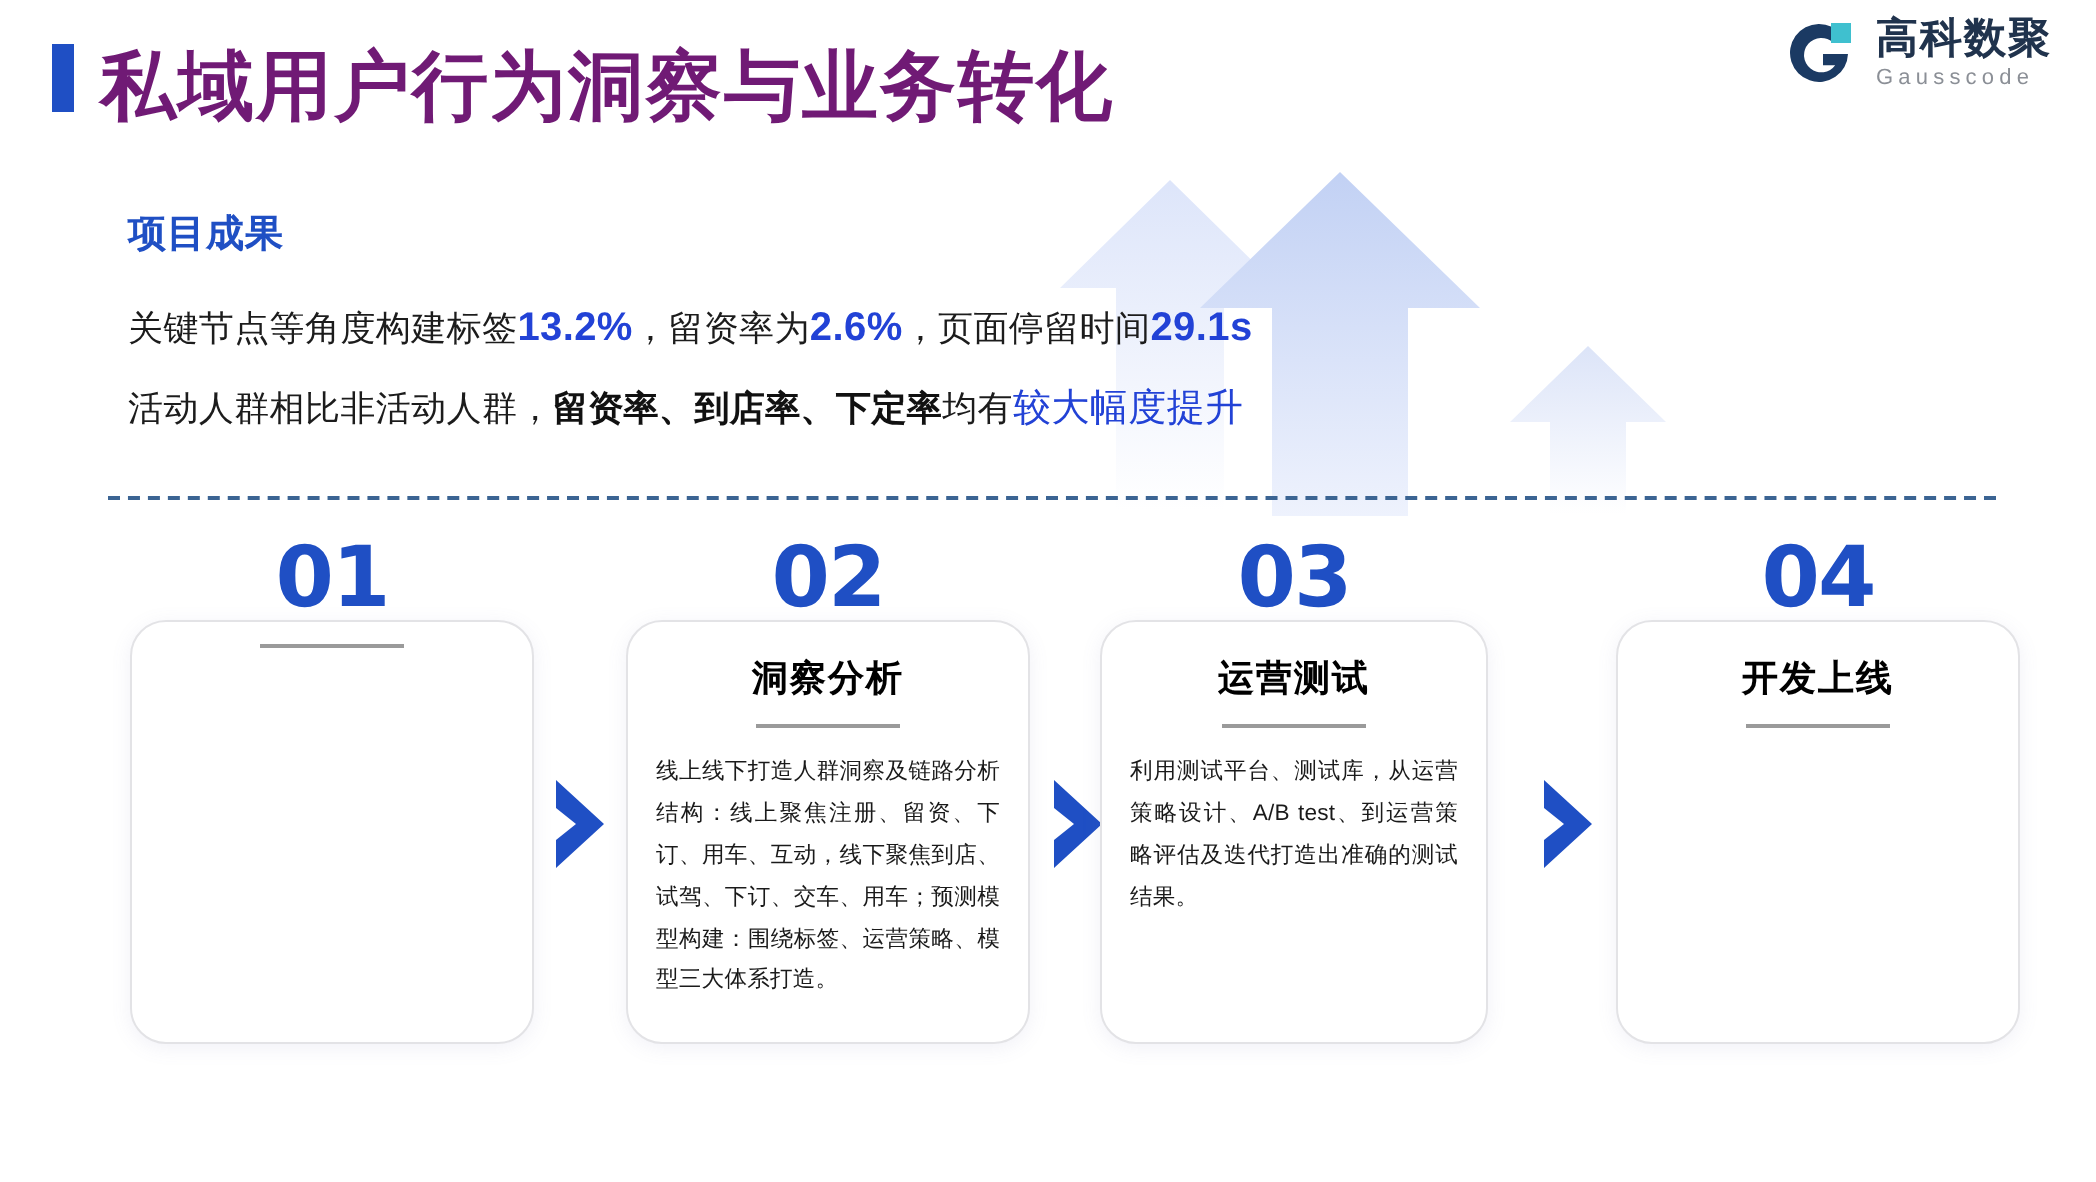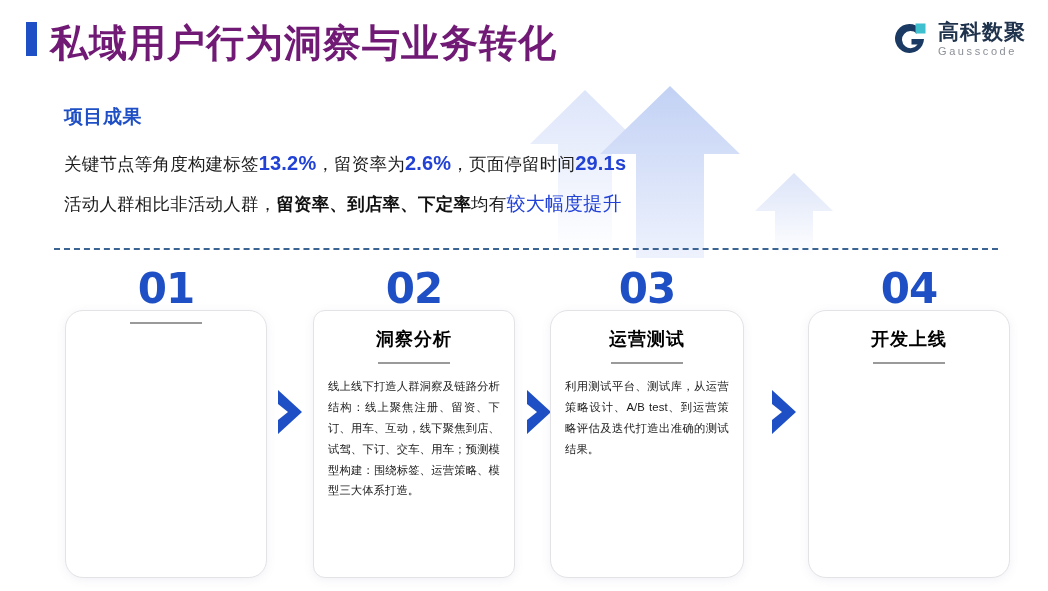--- a/index.html
+++ b/index.html
@@ -38,21 +38,21 @@
     font-size: 38px;
     font-weight: bold;
     color: #701a75;
     letter-spacing: 1px;
     white-space: nowrap;
   }
 
   
   #logo {
     position: absolute;
-    right: 22px; top: 16px;
+    right: 22px; top: 4px;
     display: flex;
     align-items: center;
     height: 46px;
     justify-content: center;
   }
   #logo-mark {
     position: relative;
     width: 38px; height: 38px;
     margin-right: 9px;
   }
@@ -120,21 +120,21 @@
   
   #steps {
     position: absolute;
     left: 0; top: 262px;
     width: 1048px;
     height: 270px;
   }
   .step {
     position: absolute;
     top: 48px;
-    height: 268px;
+    height: 212px;
     background: #ffffff;
     border: 1px solid #e3e3e6;
     border-radius: 18px;
     box-shadow: 0 2px 10px rgba(120,120,180,0.10);
     box-sizing: border-box;
   }
   .step-num {
     position: absolute;
     top: -47px;
     left: 0;
@@ -244,21 +244,21 @@
 
     <div class="step" style="left:65px; width:202px;">
       <div class="step-num">01</div>
       <div class="step-rule"></div>
     </div>
 
     <svg class="chev" style="left:275px;" width="30" height="44" viewBox="0 0 30 44">
       <polygon points="3,0 27,22 3,44 3,30 13,22 3,14" fill="#1f4fc4"></polygon>
     </svg>
 
-    <div class="step" style="left:313px; width:202px;border-radius:12px;">
+    <div class="step" style="left:313px; width:202px;">
       <div class="step-num">02</div>
       <div class="step-title">洞察分析</div>
       <div class="step-rule"></div>
       <div class="step-body">线上线下打造人群洞察及链路分析结构：线上聚焦注册、留资、下订、用车、互动，线下聚焦到店、试驾、下订、交车、用车；预测模型构建：围绕标签、运营策略、模型三大体系打造。</div>
     </div>
 
     <svg class="chev" style="left:524px;" width="30" height="44" viewBox="0 0 30 44">
       <polygon points="3,0 27,22 3,44 3,30 13,22 3,14" fill="#1f4fc4"></polygon>
     </svg>
 

